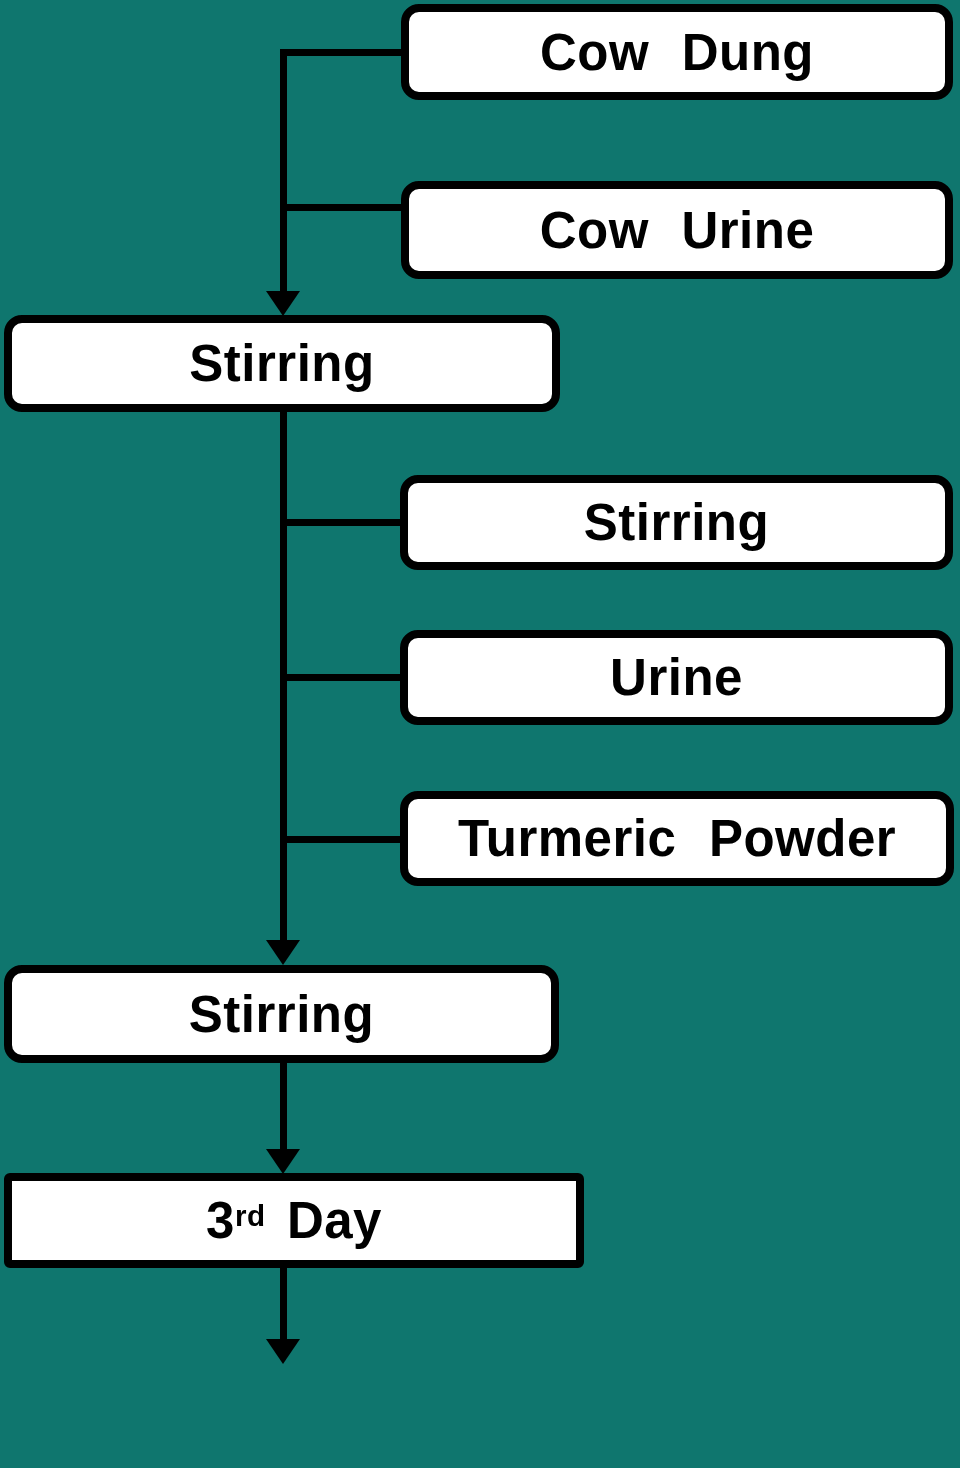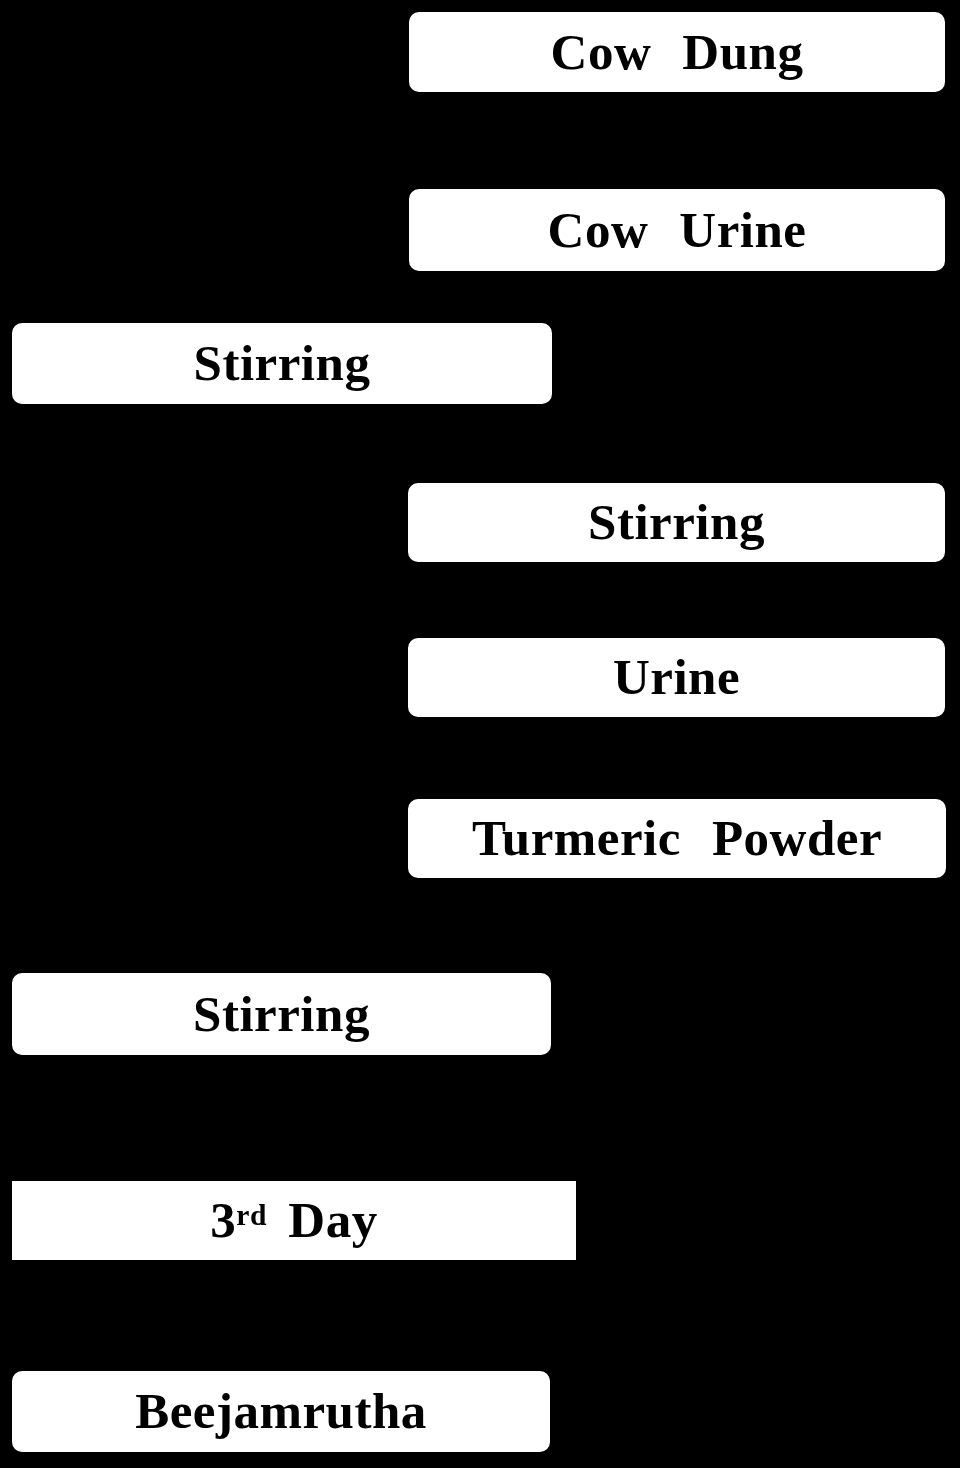--- a/index.html
+++ b/index.html
@@ -2,23 +2,23 @@
 <html><head>
 <meta charset="utf-8">
 <style>
   html, body { margin: 0; padding: 0; }
   body { background: #ffffff; }
 
   .canvas {
     position: relative;
     width: 960px;
     height: 1468px;
-    background: #000000;
+    background: #0f766e;
     overflow: hidden;
-    font-family: Liberation Serif, serif;
+    font-family: Liberation Sans, sans-serif;
     text-align: center;
   }
 
   .box {
     position: absolute;
     box-sizing: border-box;
     background: #ffffff;
     border: 8px solid #000000;
     border-radius: 18px;
     display: flex;
@@ -130,17 +130,14 @@
   <div class="box stirring-2">
     <span class="label">Stirring</span>
   </div>
 
   <div class="box day-3">
     <span class="label">
       <span>3</span><span class="sup">rd</span><span class="after-sup">Day</span>
     </span>
   </div>
 
-  <div class="box beejamrutha">
-    <span class="label">Beejamrutha</span>
-  </div>
 
 </div>
 
 </body></html>

